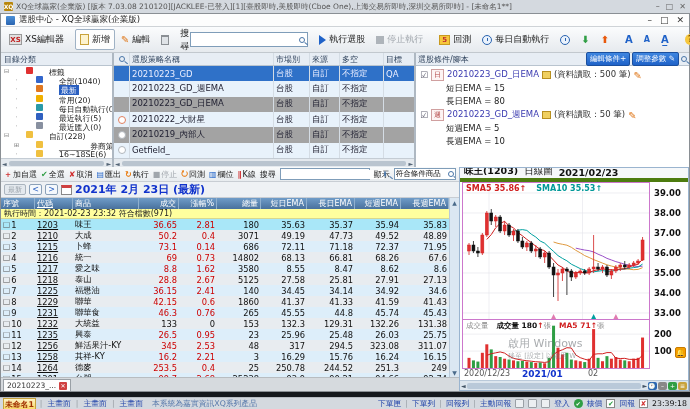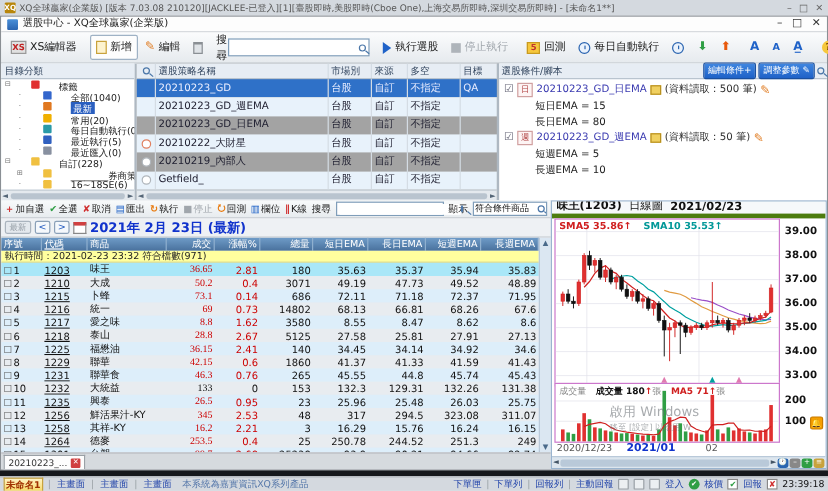--- a/index.html
+++ b/index.html
@@ -112,21 +112,21 @@
   .res-hrow { height:12px; background:linear-gradient(#6f9cc8,#49719d); color:#fff; display:flex; font-size:8px; align-items:center; }
   .res-hrow > div { border-right:1px solid #8fb0cf; padding:0 2px; overflow:hidden; white-space:nowrap; }
   .exec-row { height:10px; background:#ffff9e; color:#222; font-size:8px; display:flex; align-items:center; padding:0 3px; border-bottom:1px solid #d8d890; }
   .res-rows { flex:1; display:flex; flex-direction:column; }
   .res-row { flex:1; display:flex; font-size:8.3px; align-items:center; color:#111; }
   .res-row.alt { background:#ddeefa; }
   .res-row.sel { background:#a9e7f8; }
   .res-row > div { padding:0 2px; overflow:hidden; white-space:nowrap; }
   .n { text-align:right; }
   .red { color:#cc0000; }
-  .w-seq{width:34px;} .w-code{width:38px;text-decoration:underline;} .w-name{width:66px;} .w-price{width:40px;font-family:Liberation Serif, serif;} .w-chg{width:38px;} .w-vol{width:44px;} .w-e1{width:46px;} .w-e2{width:48px;} .w-e3{width:46px;} .w-e4{flex:1;}
+  .w-seq{width:34px;} .w-code{width:38px;text-decoration:underline;} .w-name{width:66px;} .w-price{width:40px;} .w-chg{width:38px;} .w-vol{width:44px;} .w-e1{width:46px;} .w-e2{width:48px;} .w-e3{width:46px;} .w-e4{flex:1;}
   .chkbox { color:#555; font-size:8px; margin-right:1px; }
   .res-vscroll { width:10px; background:#dbe7f2; border-left:1px solid #b9c9d9; display:flex; flex-direction:column; justify-content:space-between; align-items:center; color:#4a6a8a; font-size:6px; padding:1px 0; }
   .sheet-row { height:14px; background:#d6dade; border-top:1px solid #b8bcc0; display:flex; align-items:flex-start; padding:1px 2px 0; }
   .sheet-tab { background:#fdfdfd; border:1px solid #9aa0a6; border-bottom:none; font-size:7.5px; padding:0 3px; display:flex; align-items:center; gap:3px; height:12px; color:#333; }
   .tab-x { width:8px; height:8px; background:#d04040; color:#fff; font-size:6px; line-height:8px; text-align:center; border-radius:1px; }
 
   
   .chart-col { flex:1; background:#fff; border:1px solid #9ab4cf; position:relative; display:flex; flex-direction:column; overflow:hidden; }
   .chart-header { height:14px; display:flex; align-items:flex-end; gap:6px; padding:0 4px; font-size:9.5px; border-bottom:4px solid #4d7c0f; background:#f6f8fa; }
   .ch-sym { font-weight:bold; color:#111; }

